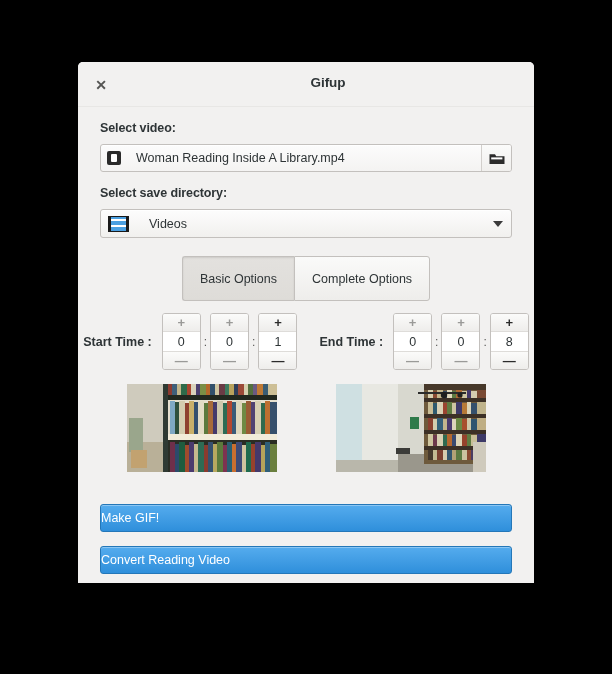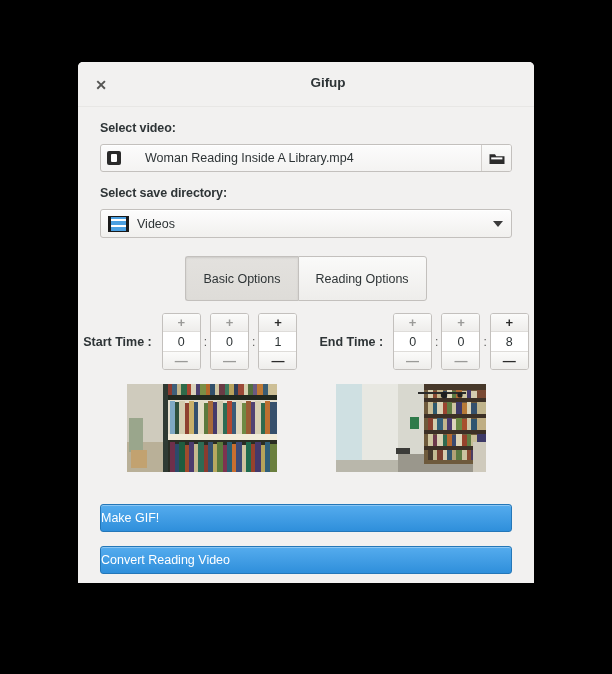--- a/index.html
+++ b/index.html
@@ -68,21 +68,21 @@
     border: 1px solid #c3c0bd;
     border-radius: 3px;
     box-shadow: inset 0 1px 0 #ffffff;
     overflow: hidden;
   }
   .file-main {
     flex: 1;
     display: flex;
     align-items: center;
     padding-left: 6px;
-    gap: 24px;
+    gap: 15px;
     min-width: 0;
   }
   .file-name {
     font-size: 12.5px;
     color: #2e3436;
     white-space: nowrap;
     overflow: hidden;
     text-overflow: ellipsis;
   }
   .file-btn {
@@ -120,20 +120,21 @@
     border-radius: 3px;
     box-shadow: inset 0 1px 0 #ffffff;
     padding: 0 8px 0 7px;
     gap: 8px;
     cursor: pointer;
   }
   .combo-label {
     flex: 1;
     font-size: 12.5px;
     color: #2e3436;
+    margin-left: 12px;
   }
   .caret {
     width: 0; height: 0;
     border-left: 5px solid transparent;
     border-right: 5px solid transparent;
     border-top: 6px solid #3b3b3b;
   }
   
   .film {
     width: 15px; height: 14px;
@@ -284,21 +285,21 @@
 
     <div class="section-label">Select save directory:</div>
     <div class="combo">
       <span class="film"></span>
       <span class="combo-label">Videos</span>
       <span class="caret"></span>
     </div>
 
     <div class="tabs">
       <div class="tab active">Basic Options</div>
-      <div class="tab">Reading Options</div>
+      <div class="tab">Complete Options</div>
     </div>
 
     <div class="time-row">
 
       <span class="time-label">Start Time :</span>
 
       <div class="spin-group" style="margin-left:10px;">
         <div class="spinner">
           <div class="spin-btn">+</div>
           <div class="spin-val">0</div>

